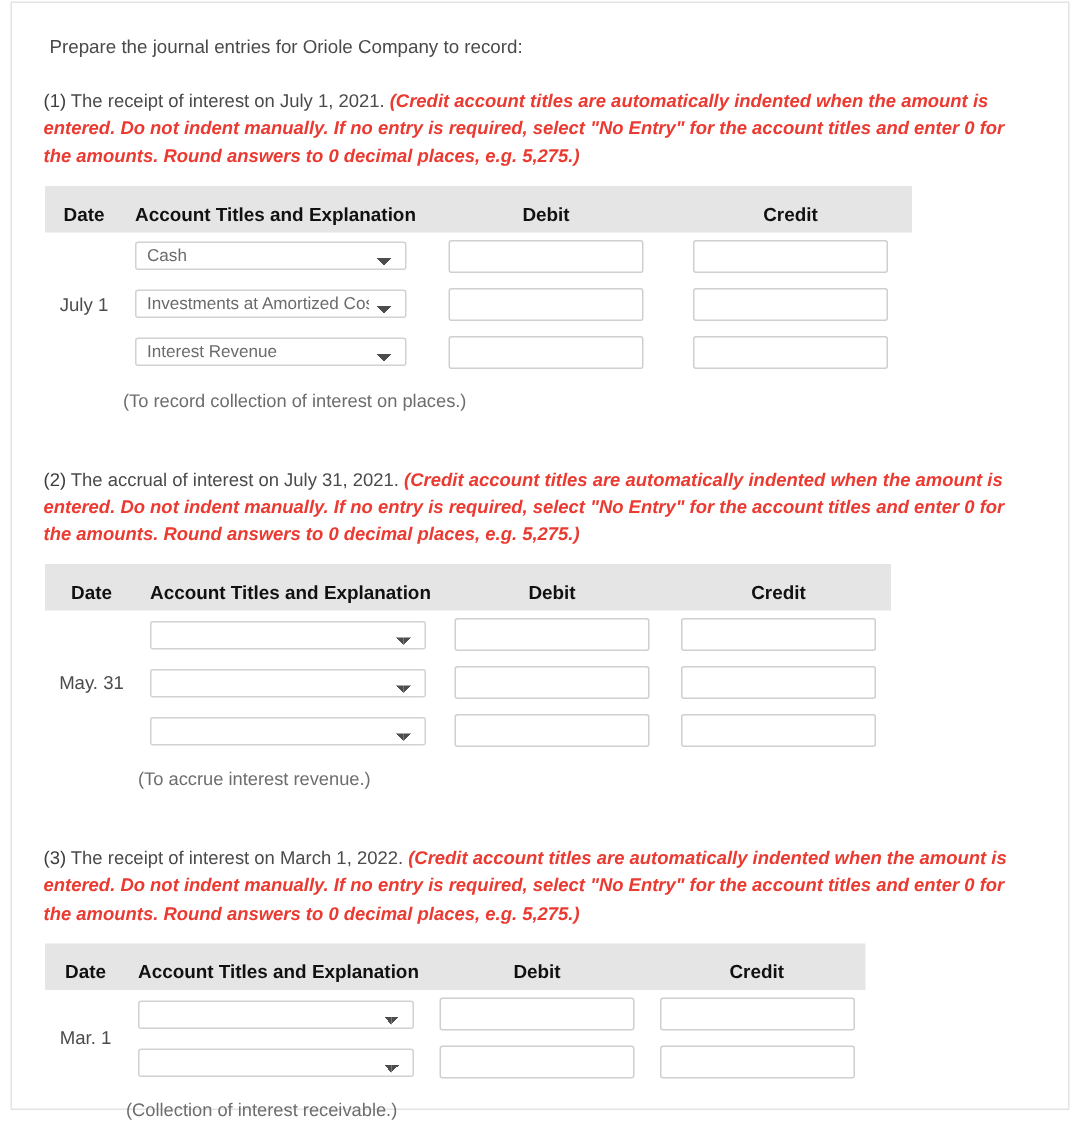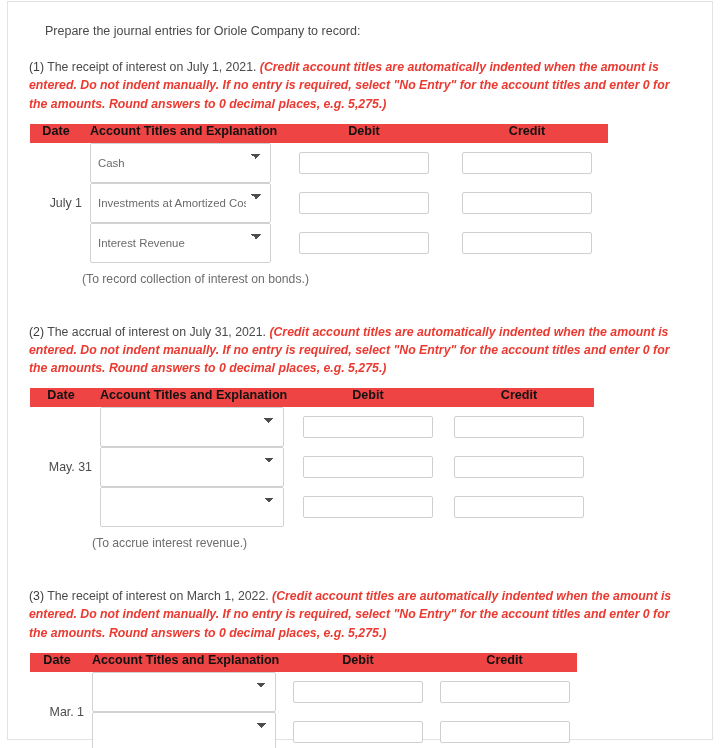--- a/index.html
+++ b/index.html
@@ -24,21 +24,21 @@
     box-sizing: border-box;
   }
   .card-inner {
     padding: 20px 22px 0 21px;
   }
   
   .lead {
     font-size: 12.5px;
     color: #4a4a4a;
     line-height: 1.45;
-    margin: 0 0 18px 16px;
+    margin: 0 0 18px 4px;
   }
   .qblock {
     font-size: 12.3px;
     line-height: 1.48;
     color: #4a4a4a;
     margin: 0 0 11px 0;
     max-width: 668px;
   }
   .qnum { color: #3c3c3c; }
   .qtext { color: #4a4a4a; }
@@ -47,51 +47,51 @@
     font-weight: bold;
     font-style: italic;
   }
   
   .jtable {
     border-collapse: collapse;
     margin: 0 0 0 1px;
     table-layout: fixed;
   }
   .jtable thead th {
-    background: #ef4444;
+    background: #e5e5e5;
     color: #111111;
     font-size: 12.6px;
     font-weight: bold;
-    padding: 0 0 5px 0;
+    padding: 12px 0 5px 0;
     text-align: center;
     border: 0;
     white-space: nowrap;
   }
   .jtable thead th.th-date { text-align: center; }
   .jtable thead th.th-acct { text-align: left; padding-left: 8px; }
   .jtable tbody td {
     padding: 0;
     vertical-align: middle;
     height: 32px;
   }
   .td-date {
     font-size: 12.4px;
     color: #4c4c4c;
-    text-align: right;
+    text-align: center;
     vertical-align: middle;
     white-space: nowrap;
   }
   .acct-cell { padding-left: 8px !important; }
   .num-cell  { text-align: center; }
   
   .acct-select {
     -webkit-appearance: none;
     -moz-appearance: none;
     appearance: none;
-    height: 40px;
+    height: 19px;
     box-sizing: border-box;
     border: 1px solid #d2d2d2;
     border-radius: 2px;
     background-color: #ffffff;
     background-image:
       linear-gradient(45deg, transparent 50%, #4d4d4d 50%),
       linear-gradient(135deg, #4d4d4d 50%, transparent 50%);
     background-position:
       calc(100% - 14px) 10px,
       calc(100% - 9px) 10px;
@@ -194,21 +194,21 @@
           </td>
           <td class="num-cell">
             <input class="amt-input w1" type="text" value="" style="">
           </td>
           <td class="num-cell">
             <input class="amt-input w1" type="text" value="" style="">
           </td>
         </tr>
         <tr>
           <td></td>
-          <td class="memo" colspan="3">(To record collection of interest on bonds.)</td>
+          <td class="memo" colspan="3">(To record collection of interest on places.)</td>
         </tr>
       </tbody>
     </table>
 
     <div class="gap-after-table"></div>
 
     <p class="qblock">
       <span class="qnum">(2)</span><span class="qtext"> The accrual of interest on July 31, 2021. </span><span class="hint">(Credit account titles are automatically indented when the amount is entered. Do not indent manually. If no entry is required, select "No Entry" for the account titles and enter 0 for the amounts. Round answers to 0 decimal places, e.g. 5,275.)</span>
     </p>
 

